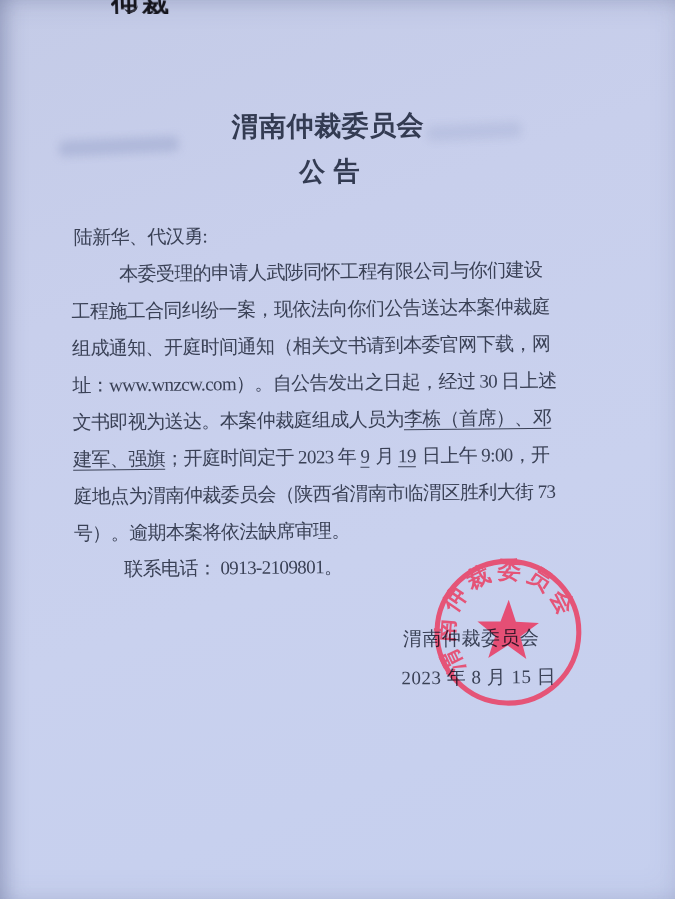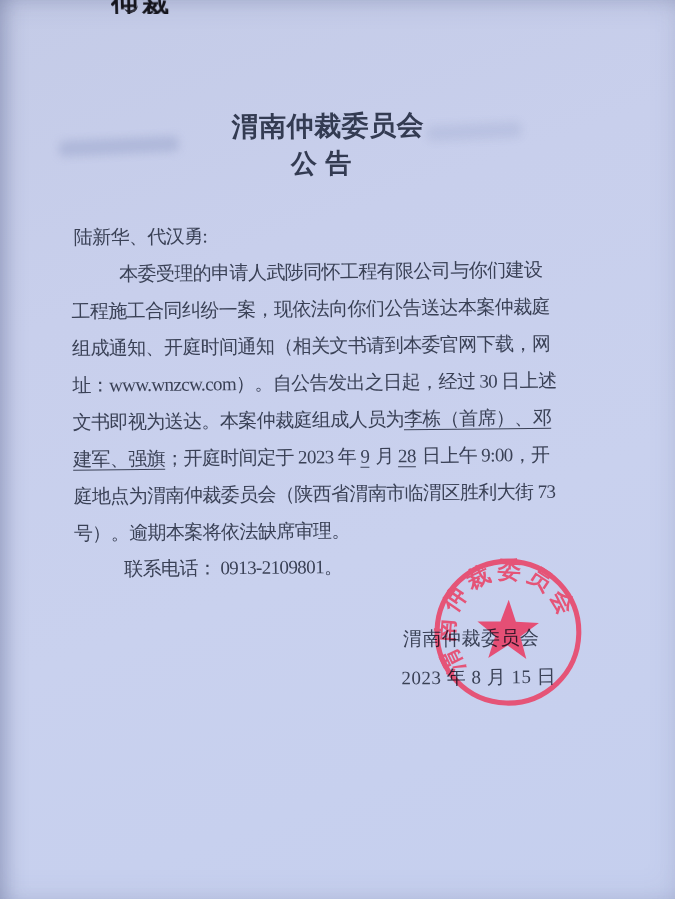--- a/index.html
+++ b/index.html
@@ -38,21 +38,21 @@
     position:absolute;left:124px;top:2px;width:14px;height:8px;
     border-bottom:3px solid #1c1c26;border-radius:0 0 8px 8px;
     transform:rotate(-12deg);opacity:.85;
   }
   .doc-title{
     position:absolute;left:235px;top:108px;margin:0;
     font-size:27px;font-weight:bold;letter-spacing:.5px;color:#333b52;
     white-space:nowrap;
   }
   .doc-type{
-    position:absolute;left:294px;top:146px;margin:0;
+    position:absolute;left:294px;top:146px;margin:8px;
     font-size:26px;font-weight:bold;letter-spacing:1px;color:#333b52;
     white-space:nowrap;
   }
   .line{
     position:absolute;white-space:nowrap;
     font-size:19px;letter-spacing:-0.6px;line-height:1.15;
   }
   .l1{left:76px;top:224px;}
   .l2{left:121px;top:261px;}
   .l3{left:73px;top:298px;}
@@ -106,21 +106,21 @@
     <h2 class="doc-type">公 告</h2>
 
     <div class="line l1">陆新华、代汉勇:</div>
     <div class="line l2">本委受理的申请人武陟同怀工程有限公司与你们建设</div>
     <div class="line l3">工程施工合同纠纷一案，现依法向你们公告送达本案仲裁庭</div>
     <div class="line l4">组成通知、开庭时间通知（相关文书请到本委官网下载，网</div>
     <div class="line l5">址：www.wnzcw.com）。自公告发出之日起，经过 30 日上述</div>
 
     <div class="line l6"><span>文书即视为送达。本案仲裁庭组成人员为</span><span class="u">李栋（首席）、邓</span></div>
 
-    <div class="line l7"><span class="u">建军、强旗</span><span>；开庭时间定于 2023 年 </span><span class="u u-num">9</span><span> 月 </span><span class="u u-num">28</span><span> 日上午 9:00，开</span></div>
+    <div class="line l7"><span class="u">建军、强旗</span><span>；开庭时间定于 2023 年 </span><span class="u u-num">9</span><span> 月 </span><span class="u u-num">19</span><span> 日上午 9:00，开</span></div>
 
     <div class="line l8">庭地点为渭南仲裁委员会（陕西省渭南市临渭区胜利大街 73</div>
     <div class="line l9">号）。逾期本案将依法缺席审理。</div>
     <div class="line l10">联系电话：  0913-2109801。</div>
 
     <div class="sig-org">渭南仲裁委员会</div>
     <div class="sig-date">2023 年 8 月 15 日</div>
 
     <svg class="seal" viewBox="0 0 160 160" xmlns="http://www.w3.org/2000/svg">
       <defs>

